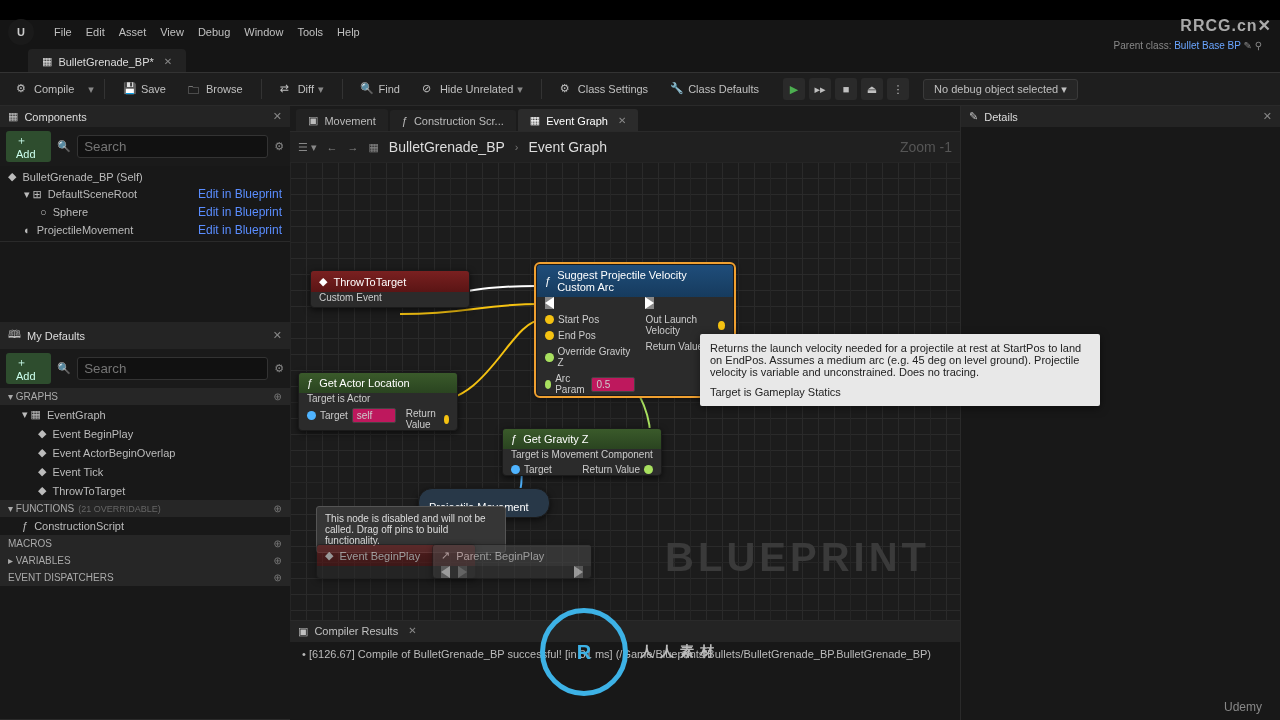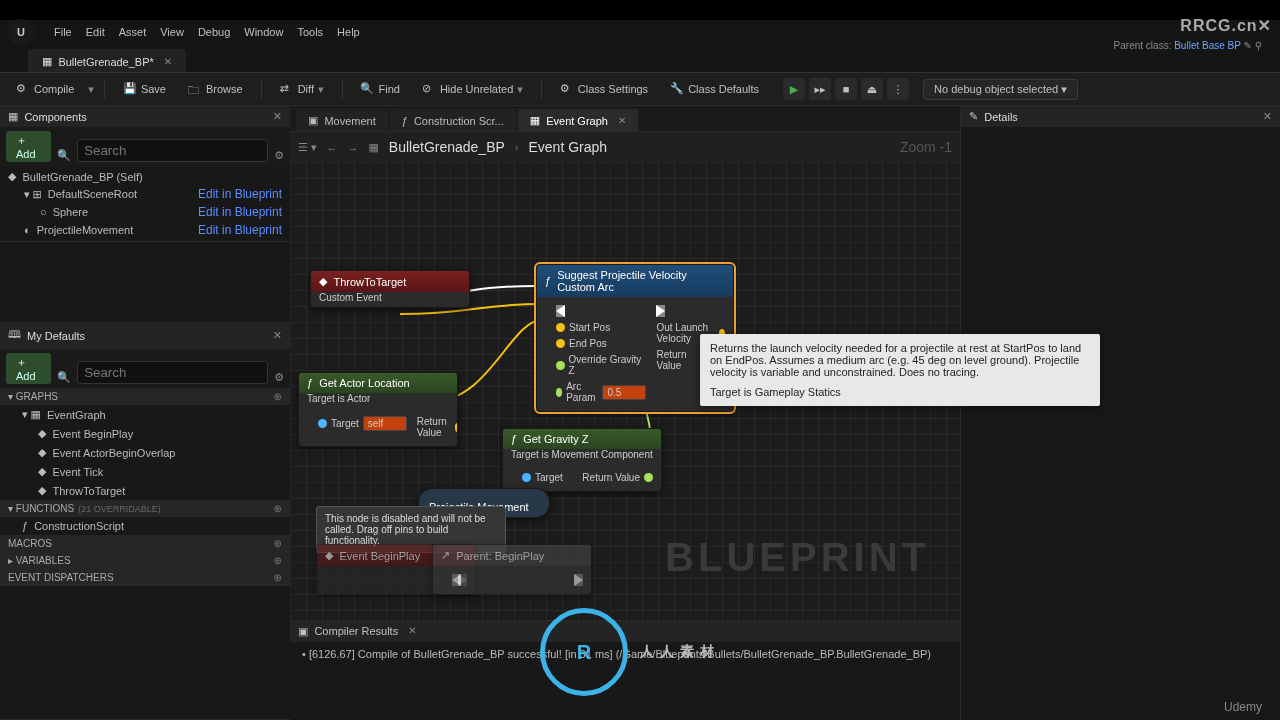--- a/index.html
+++ b/index.html
@@ -22,21 +22,21 @@
 .playctrl { display:flex; gap:4px; margin-left:10px;}
 .playctrl .pbtn { width:22px; height:22px; display:flex; align-items:center; justify-content:center; background:#2a2a2a; border-radius:3px;}
 .playctrl .pbtn.play{ color:#4caf50;}
 .dbgsel { margin-left:8px; background:#262626; border:1px solid #3a3a3a; padding:3px 10px; border-radius:3px;}
 .main { display:flex; height:calc(720px - 20px - 24px - 28px - 34px); }
 .left { width:290px; display:flex; flex-direction:column; background:#181818;}
 .panel { border-bottom:1px solid #2a2a2a;}
 .panel-head { background:#242424; padding:4px 8px; display:flex; align-items:center; gap:6px;}
 .panel-head .title{ color:#ddd;}
 .panel-head .cx { margin-left:auto; color:#888;}
-.addrow { display:flex; align-items:flex-end; gap:6px; padding:4px 6px; background:#1a1a1a;}
+.addrow { display:flex; align-items:center; gap:6px; padding:4px 6px; background:#1a1a1a;}
 .addbtn { background:#2e4d2e; color:#cfe; padding:2px 10px; border-radius:3px; cursor:pointer;}
 .searchbox { flex:1; background:#111; border:1px solid #333; color:#aaa; padding:3px 6px; border-radius:3px;}
 .treelist { padding:2px 4px;}
 .treerow { display:flex; align-items:center; padding:2px 4px; gap:6px; color:#bbb;}
 .treerow .link{ margin-left:auto; color:#5a8dff; font-size:12px; cursor:pointer;}
 .treerow.indent1{ padding-left:20px;}
 .treerow.indent2{ padding-left:36px;}
 .sectionhdr { background:#262626; padding:3px 8px; display:flex; align-items:center; color:#aaa; font-size:10px;}
 .sectionhdr .dot{ margin-left:auto; color:#777;}
 .overridable{ color:#666; font-size:9px; margin-left:4px;}
@@ -56,39 +56,39 @@
   linear-gradient(90deg,#252525 1px, transparent 1px),
   linear-gradient(#2a2a2a 1px, transparent 1px),
   linear-gradient(90deg,#2a2a2a 1px, transparent 1px);
   background-size: 80px 80px, 80px 80px, 16px 16px, 16px 16px;
 }
 .graph .wm{ position:absolute; right:30px; bottom:40px; font-size:40px; font-weight:bold; color:#3a3a3a; letter-spacing:4px;}
 .graph svg.wires{ position:absolute; inset:0; width:100%; height:100%; pointer-events:none;}
 .node { position:absolute; background:#2b2b2b; border:1px solid #1a1a1a; border-radius:4px; box-shadow:0 2px 6px rgba(0,0,0,.6); overflow:hidden; min-width:160px;}
 .node .nhead{ padding:4px 8px; color:#fff; font-size:11px; display:flex; align-items:center; gap:6px;}
 .node .nsub{ padding:0 8px 4px 8px; color:#ccc; font-size:10px;}
-.node .nbody{ padding:8px 8px; display:flex; justify-content:space-between; gap:10px;margin-left:11px;}
+.node .nbody{ padding:0 8px; display:flex; justify-content:space-between; gap:10px;}
 .node .col{ display:flex; flex-direction:column; gap:5px;}
 .pin{ display:flex; align-items:center; gap:4px; font-size:10px; color:#ccc;}
 .pin .pd{ width:9px; height:9px; border-radius:50%; background:#888;}
 .pin .pd.exec{ border-radius:0; width:0; height:0; border-top:6px solid transparent; border-bottom:6px solid transparent; border-left:9px solid #fff;}
 .pin .pd.execIn{ border-radius:0; width:0;height:0;border-top:6px solid transparent;border-bottom:6px solid transparent;border-right:9px solid #fff;}
 .pd.vec{background:#f5c211;}
 .pd.flt{background:#a8e05f;}
 .pd.obj{background:#4fb4ff;}
 .node.red .nhead{ background:linear-gradient(#7a2020,#5a1515);}
 .node.blue .nhead{ background:linear-gradient(#1f4d7a,#163b5e);}
 .node.sel{ outline:2px solid #f0a030;}
 .node.green .nhead{ background:linear-gradient(#3a5a2a,#2a4420);}
 .node.pill{ border-radius:14px; padding:4px 10px; min-width:auto; background:#283848;}
 .node.pill .nhead{ background:none; padding:0;margin-top:8px;}
 .node.disabled{ opacity:.55;}
 .infobox{ position:absolute; background:#363636; border:1px solid #555; color:#ddd; padding:6px 8px; font-size:10px; max-width:190px; border-radius:3px;}
 .tooltip{ position:absolute; background:#e8e8e8; color:#222; padding:8px 10px; font-size:11px; border-radius:2px; box-shadow:0 2px 8px rgba(0,0,0,.5); max-width:400px;}
-.paramfield{ background:#c2410c; border:1px solid #444; color:#ccc; font-size:10px; padding:1px 4px; border-radius:2px; width:44px;}
+.paramfield{ background:#be185d; border:1px solid #444; color:#ccc; font-size:10px; padding:1px 4px; border-radius:2px; width:44px;}
 .compiler { height:100px; background:#181818; border-top:1px solid #2a2a2a;}
 .compiler .chead{ background:#242424; padding:4px 8px; display:flex; gap:6px;}
 .compiler .cbody{ padding:6px 12px; color:#bbb; font-size:11px;}
 .right { width:320px; background:#181818; border-left:1px solid #2a2a2a;}
 .rrcg-logo{ position:absolute; left:540px; top:608px; display:flex; align-items:center; gap:12px; z-index:50;}
 .rrcg-logo .circ{ width:88px; height:88px; border:5px solid #3db2e6; border-radius:50%; display:flex; align-items:center; justify-content:center; color:#3db2e6; font-weight:bold; font-size:20px;}
 .rrcg-logo .txt{ display:flex; flex-direction:column; font-weight:bold;}
 .rrcg-logo .txt .big{ font-size:32px; color:#fff; letter-spacing:4px;}
 .rrcg-logo .txt .sm{ font-size:14px; color:#bbb; letter-spacing:6px;}
 .udemy{ position:absolute; right:18px; bottom:6px; color:#888; font-size:12px;}

